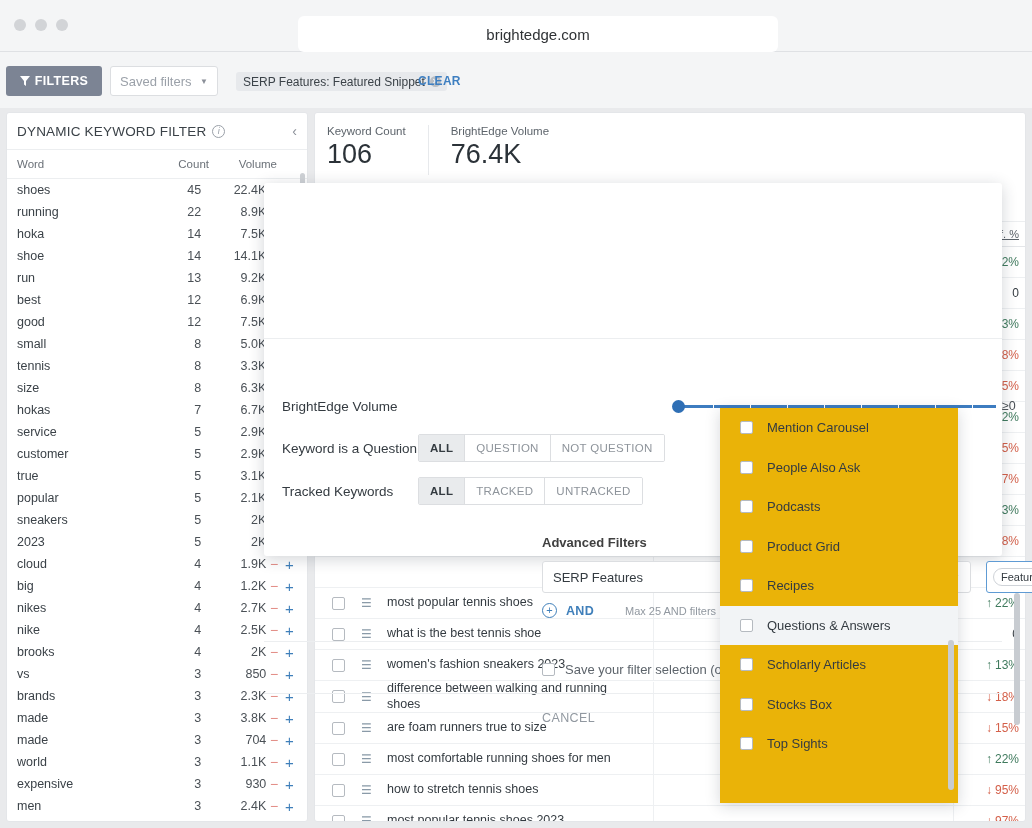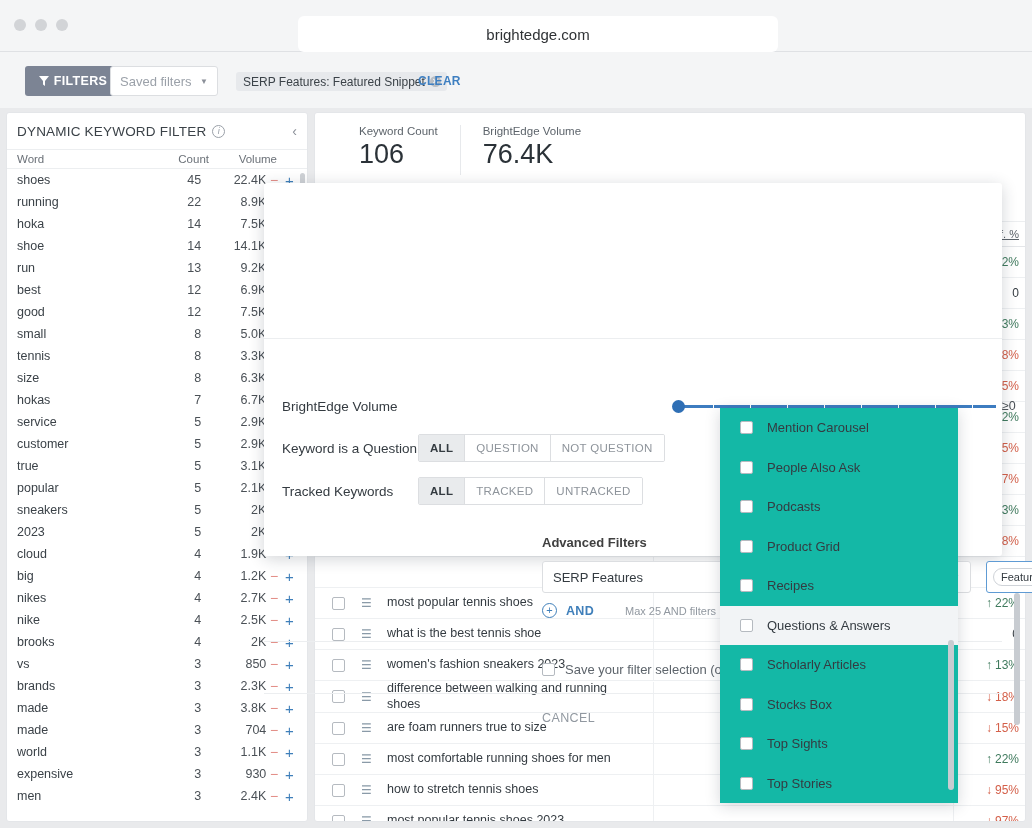--- a/index.html
+++ b/index.html
@@ -30,21 +30,20 @@
   .app-toolbar {
     position: absolute; left: 0; top: 52px; width: 1032px; height: 56px;
     background: #f4f5f6;
   }
   .filters-btn {
     position: absolute; left: 6px; top: 66px; width: 96px; height: 30px;
     background: #7c8494; border-radius: 3px; color: #fff;
     display: flex; align-items: center; justify-content: center; gap: 5px;
     font-size: 12.5px; font-weight: bold; letter-spacing: .3px;
     cursor: pointer;
-    margin-left: 19px;
   }
   .funnel { width: 10px; height: 10px; }
   .saved-filters {
     position: absolute; left: 110px; top: 66px; width: 108px; height: 30px;
     background: #fff; border: 1px solid #dcdee1; border-radius: 3px;
     display: flex; align-items: center; padding: 0 9px;
     font-size: 13px; color: #9ba1a9; cursor: pointer;
   }
   .saved-filters .caret { margin-left: auto; font-size: 8px; color: #8b9099; }
   .chip-applied {
@@ -74,21 +73,21 @@
     height: 36px; display: flex; align-items: center; padding: 0 10px;
     font-size: 13.5px; color: #3b4248; letter-spacing: .2px;
   }
   .info-i {
     display: inline-block; width: 13px; height: 13px; border-radius: 50%;
     border: 1px solid #9aa0a8; color: #9aa0a8; font-size: 9px;
     line-height: 11px; text-align: center; margin-left: 6px; font-style: italic;
   }
   .collapse { margin-left: auto; color: #8b9099; font-size: 14px; cursor: pointer; }
   .lp-colhead {
-    display: flex; height: 20px; align-items: center;
+    display: flex; height: 30px; align-items: center;
     border-top: 1px solid #eceef0; border-bottom: 1px solid #eceef0;
     font-size: 11.5px; color: #6b7178; padding: 0 10px;
   }
   .c-word { width: 120px; }
   .c-count { width: 72px; text-align: right; }
   .c-vol { width: 68px; text-align: right; }
   .kw-row {
     display: flex; align-items: center; height: 22px; padding: 0 10px;
     font-size: 12.5px; color: #3b4248;
   }
@@ -99,21 +98,21 @@
     position: absolute; right: 2px; top: 60px; width: 5px; height: 120px;
     background: #cfd2d6; border-radius: 3px;
   }
 
   
   .content {
     position: absolute; left: 314px; top: 112px; width: 712px; height: 710px;
     background: #fff; border: 1px solid #e4e6e9; border-radius: 3px;
     overflow: hidden;
   }
-  .stats { display: flex; height: 62px; padding: 12px 0 0 12px; margin-left: 32px; }
+  .stats { display: flex; height: 62px; padding: 12px 0 0 12px; }
   .stat { padding: 0 22px 0 0; }
   .stat + .stat { border-left: 1px solid #e7e9ec; padding-left: 22px; }
   .stat-label { font-size: 11.5px; color: #5d646b; }
   .stat-value { font-size: 27px; color: #2b3238; font-weight: normal; margin-top: 2px; }
 
   .table-head {
     position: absolute; left: 0; top: 108px; width: 712px; height: 26px;
     border-top: 1px solid #eceef0; border-bottom: 1px solid #e4e6e9;
   }
   .th-diff {
@@ -210,21 +209,21 @@
   .save-row { position: absolute; left: 278px; top: 479px; display: flex; align-items: center; gap: 10px; }
   .save-label { font-size: 13px; color: #5d646b; }
   .cancel-btn {
     position: absolute; left: 278px; top: 528px;
     font-size: 12.5px; color: #9198a0; letter-spacing: .4px; cursor: pointer;
   }
 
   
   .dropdown {
     position: absolute; left: 720px; top: 408px; width: 238px; height: 395px;
-    background: #14b8a6; box-shadow: 0 3px 14px rgba(30,40,55,.18);
+    background: #eab308; box-shadow: 0 3px 14px rgba(30,40,55,.18);
     overflow: hidden;
   }
   .dd-item {
     display: flex; align-items: center; gap: 14px; height: 39.5px;
     padding: 0 0 0 20px; font-size: 13px; color: #343b41; cursor: pointer;
   }
   .dd-item.hl { background: #f2f4f6; }
   .dd-scroll {
     position: absolute; right: 4px; top: 232px; width: 6px; height: 150px;
     background: #c8ccd1; border-radius: 3px;
@@ -819,21 +818,17 @@
           <span>Scholarly Articles</span>
         </div>
         <div class="dd-item">
           <span class="cbox"></span>
           <span>Stocks Box</span>
         </div>
         <div class="dd-item">
           <span class="cbox"></span>
           <span>Top Sights</span>
         </div>
-        <div class="dd-item">
-          <span class="cbox"></span>
-          <span>Top Stories</span>
-        </div>
       </div>
     <div class="dd-scroll"></div>
   </div>
 
 </div>
 
 </body></html>

